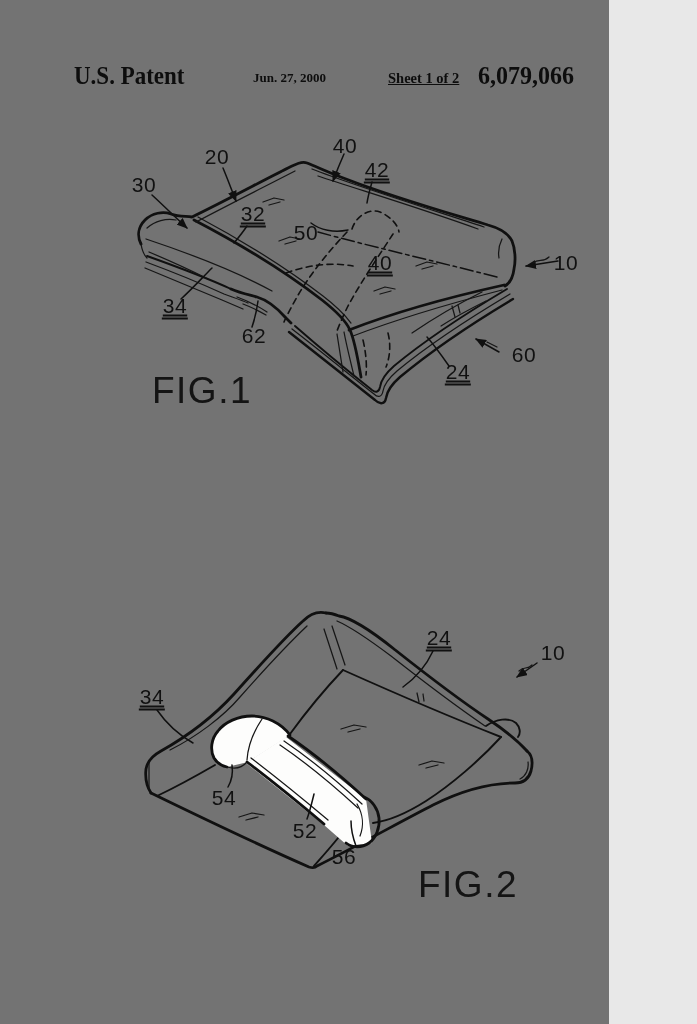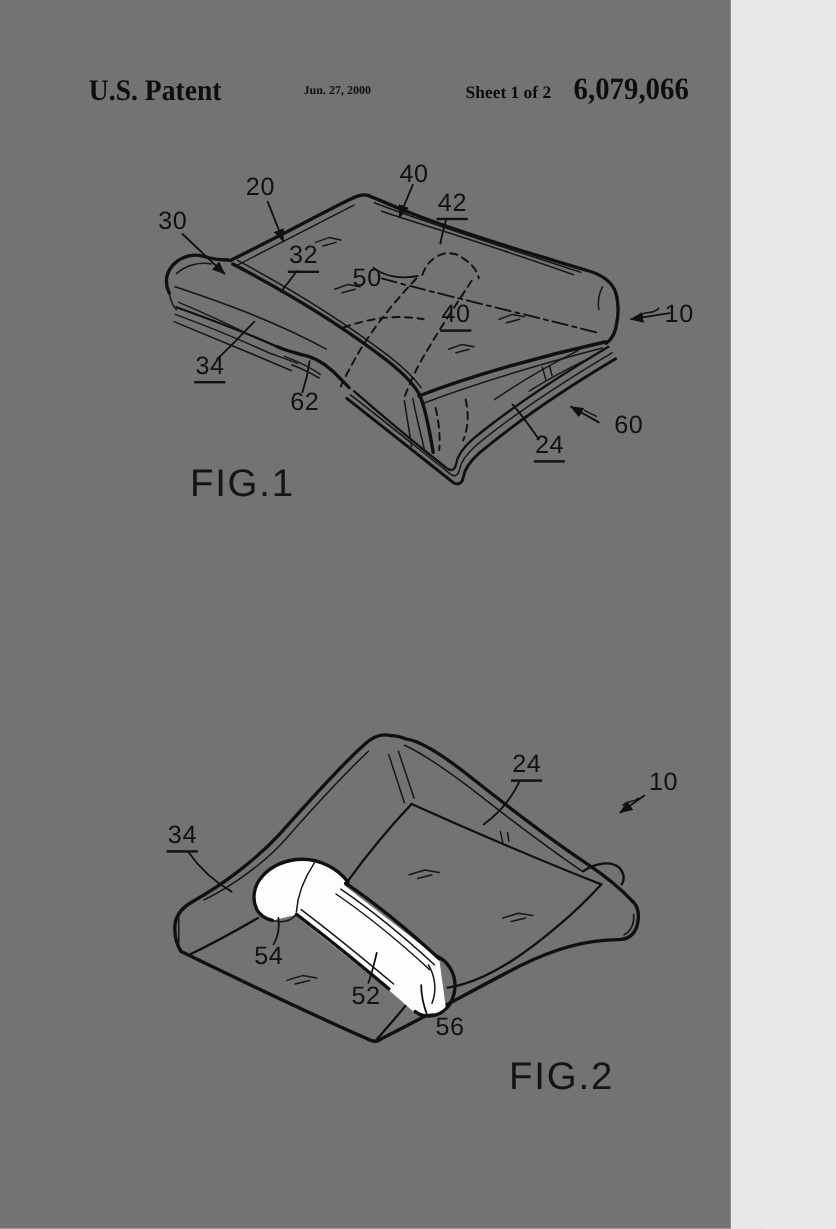--- a/index.html
+++ b/index.html
@@ -1,36 +1,36 @@
 <!DOCTYPE html>
 <html><head>
 <meta charset="utf-8">
 <style>
   html,body{margin:0;padding:0;background:#e8e8e8;}
   #sheet{position:relative;width:609px;height:1024px;background:#737373;overflow:hidden;
          font-family:"Liberation Sans",sans-serif;color:#111;}
   .hdr{position:absolute;white-space:nowrap;color:#0d0d0d;font-family:"Liberation Serif",serif;font-weight:700;}
   .hdr.title{left:74px;top:62px;font-size:23px;transform:scaleY(1.08);transform-origin:top left;}
-  .hdr.date{left:253px;top:70px;font-size:10px;}
-  .hdr.sheet{left:388px;top:70px;font-size:14.5px;}
+  .hdr.date{left:253px;top:70px;font-size:13px;}
+  .hdr.sheet{left:388px;top:70px;font-size:14.5px;text-decoration:underline;}
   .hdr.patno{right:35px;top:61px;font-size:24px;transform:scaleY(1.08);transform-origin:top right;}
   svg{position:absolute;left:0;top:0;}
   .b {fill:none;stroke:#101010;stroke-width:2.8;stroke-linecap:round;stroke-linejoin:round;}
   .b2{fill:none;stroke:#101010;stroke-width:2.4;stroke-linecap:round;stroke-linejoin:round;}
   .m {fill:none;stroke:#101010;stroke-width:1.9;stroke-linecap:round;stroke-linejoin:round;}
   .t {fill:none;stroke:#161616;stroke-width:1.25;stroke-linecap:round;stroke-linejoin:round;}
   .d {fill:none;stroke:#101010;stroke-width:1.6;stroke-dasharray:6 4.5;stroke-linecap:round;}
   .dd{fill:none;stroke:#101010;stroke-width:1.5;stroke-dasharray:13 4 3.5 4;stroke-linecap:round;}
   .ld{fill:none;stroke:#101010;stroke-width:1.5;stroke-linecap:round;}
   .ar{marker-end:url(#ah);}
   .wf{fill:#fdfdfc;stroke:none;}
   .ref{position:absolute;transform:translate(-50%,-50%);font-size:21px;letter-spacing:.5px;
        line-height:1;white-space:nowrap;}
-  .ref.u{border-bottom:2.4px solid #111;padding:0 1px 2px 1px;}
-  .figcap{position:absolute;transform:translate(-50%,-50%);font-size:32px;letter-spacing:1.5px;color:#141414;margin-top:12px;}
+  .ref.u{border-bottom:2.4px solid #111;padding:0 1px 2px 1px;text-decoration:underline;}
+  .figcap{position:absolute;transform:translate(-50%,-50%);font-size:37px;letter-spacing:1.5px;color:#141414;}
 </style>
 </head>
 <body>
 
 <div id="sheet">
 
   <div class="hdr title">U.S. Patent</div>
   <div class="hdr date">Jun. 27, 2000</div>
   <div class="hdr sheet">Sheet 1 of 2</div>
   <div class="hdr patno">6,079,066</div>
@@ -183,16 +183,16 @@
   <div class="ref" style="left:254px;top:335px;">62</div>
   <div class="ref u" style="left:458px;top:373px;">24</div>
   <div class="ref" style="left:524px;top:354px;">60</div>
   <div class="figcap" style="left:202px;top:391px;">FIG.1</div>
 
   <div class="ref u" style="left:439px;top:639px;">24</div>
   <div class="ref" style="left:553px;top:652px;">10</div>
   <div class="ref u" style="left:152px;top:698px;">34</div>
   <div class="ref" style="left:224px;top:797px;text-align:center;">54</div>
   <div class="ref" style="left:305px;top:830px;">52</div>
-  <div class="ref" style="left:375px;top:856px;">56</div>
+  <div class="ref" style="left:344px;top:856px;">56</div>
   <div class="figcap" style="left:468px;top:885px;">FIG.2</div>
 
 </div>
 
 </body></html>

